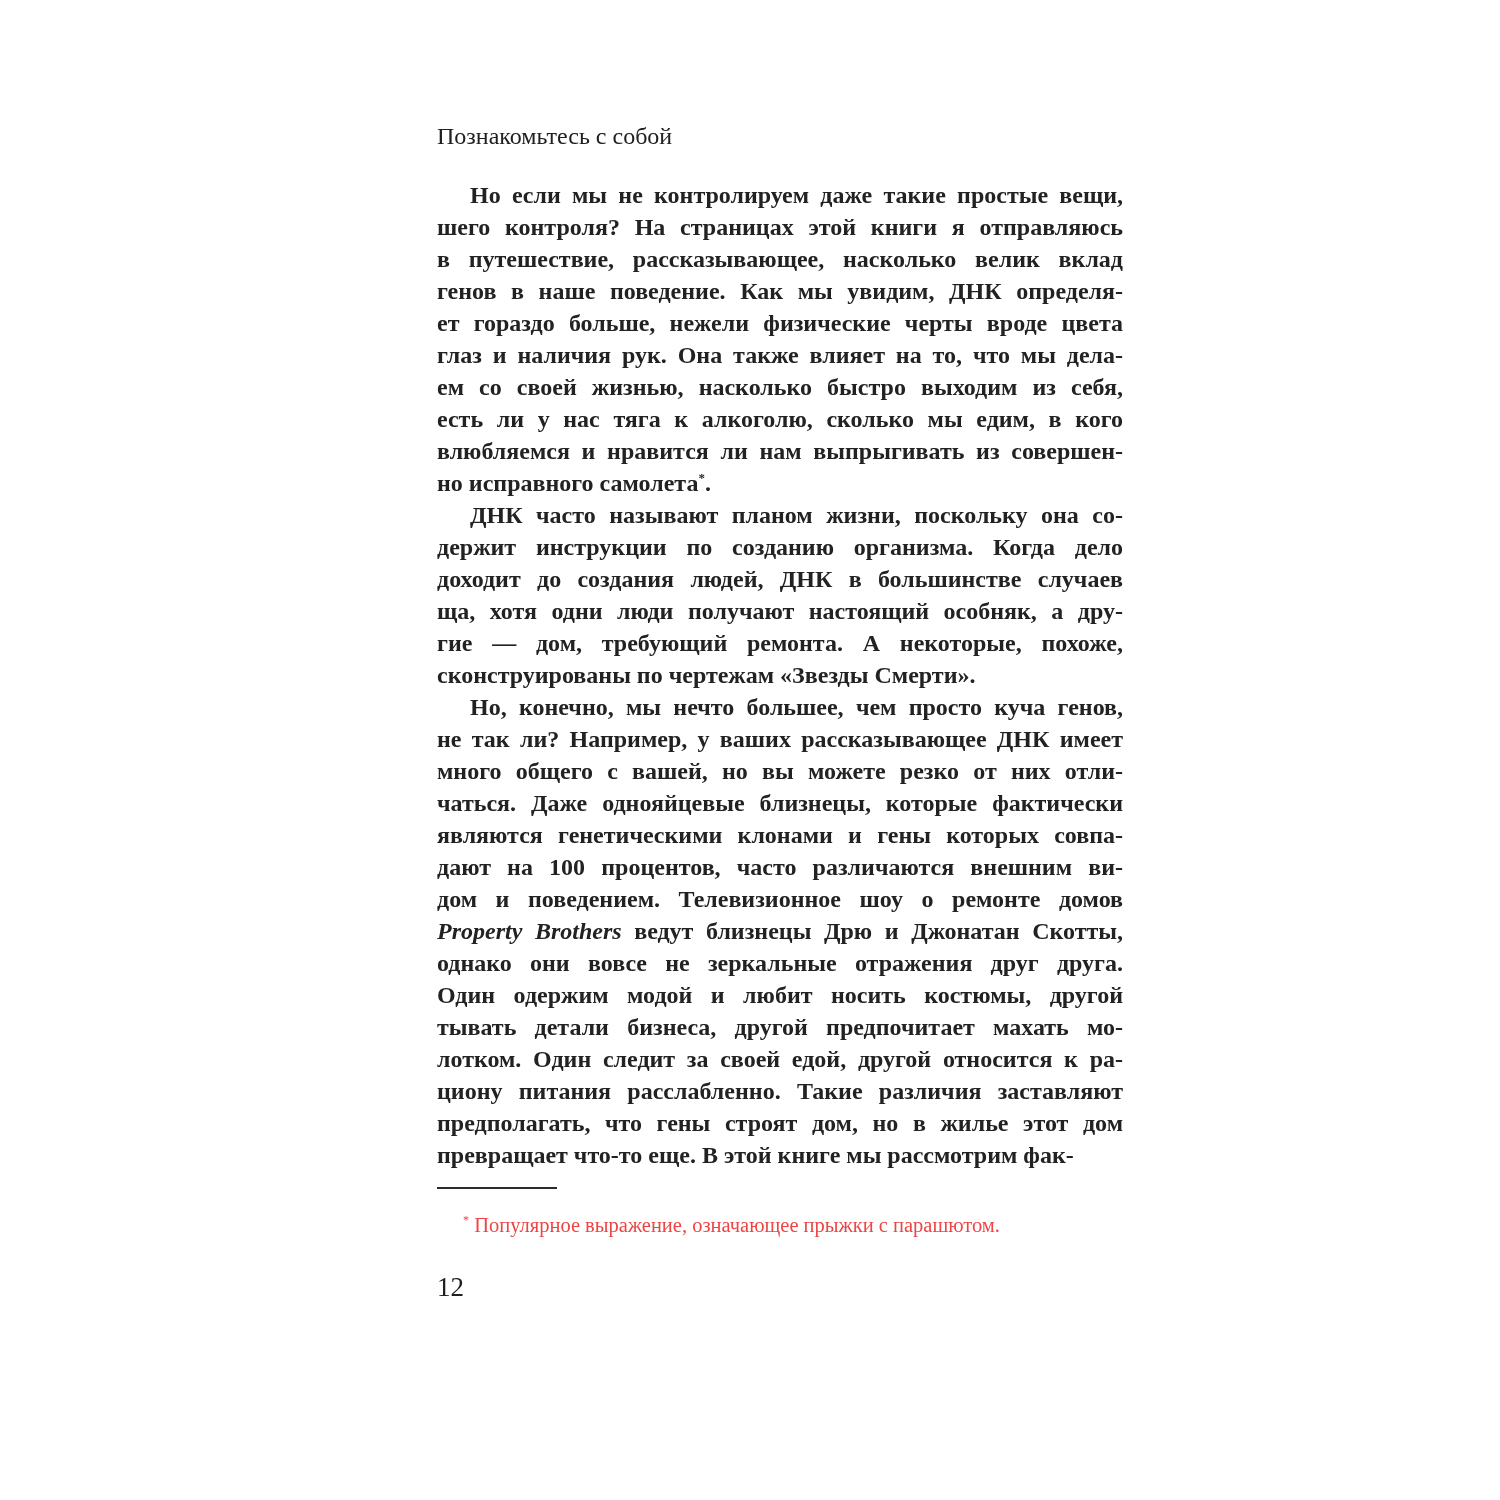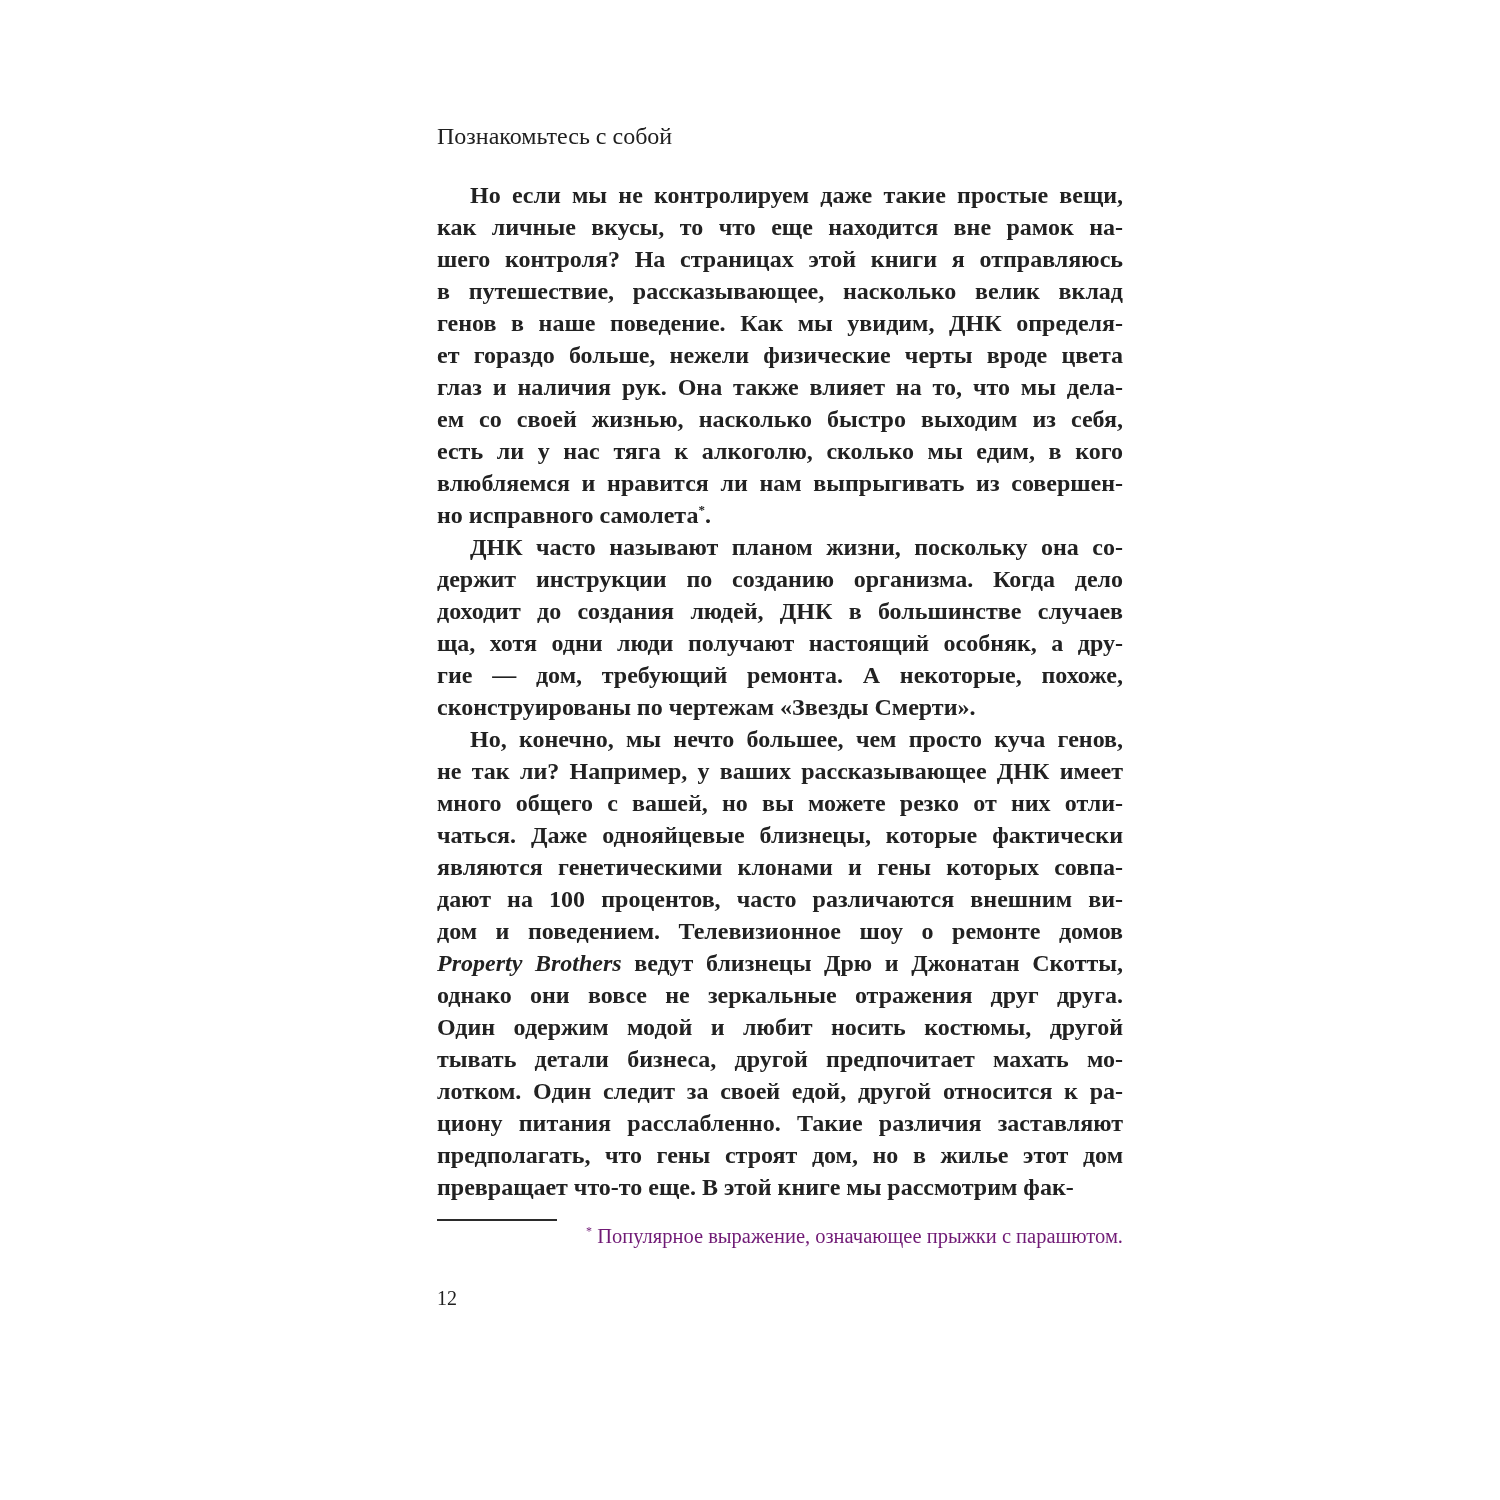--- a/index.html
+++ b/index.html
@@ -57,48 +57,47 @@
     line-height: 0;
     vertical-align: super;
   }
   .footnote-sep {
     margin-top: 16px;
     width: 120px;
     height: 0;
     border-top: 2px solid #2b2b2b;
   }
   .footnote {
-    margin-top: 1px;
+    margin-top: 22px;
     font-size: 20.5px;
     line-height: 29px;
     text-indent: 26px;
-    text-align: right;
-    color: #701a75;
+    text-align: left;
+    color: #ef4444;
   }
   .footnote sup.fn-ref {
     font-size: 12px;
   }
   .page-number {
     margin-top: 32px;
-    font-size: 20px;
+    font-size: 27px;
     line-height: 30px;
     text-align: left;
     color: #202020;
   }
 </style>
 </head>
 <body>
 
 <div class="page">
   <div class="content">
     <div class="running-header">Познакомьтесь с собой</div>
 
     <div class="body-text">
         <div class="line indent"><span>Но если мы не контролируем даже такие простые вещи,</span></div>
-        <div class="line"><span>как личные вкусы, то что еще находится вне рамок на-</span></div>
         <div class="line"><span>шего контроля? На страницах этой книги я отправляюсь</span></div>
         <div class="line"><span>в путешествие, рассказывающее, насколько велик вклад</span></div>
         <div class="line"><span>генов в наше поведение. Как мы увидим, ДНК определя-</span></div>
         <div class="line"><span>ет гораздо больше, нежели физические черты вроде цвета</span></div>
         <div class="line"><span>глаз и наличия рук. Она также влияет на то, что мы дела-</span></div>
         <div class="line"><span>ем со своей жизнью, насколько быстро выходим из себя,</span></div>
         <div class="line"><span>есть ли у нас тяга к алкоголю, сколько мы едим, в кого</span></div>
         <div class="line"><span>влюбляемся и нравится ли нам выпрыгивать из совершен-</span></div>
         <div class="line end"><span>но исправного самолета</span><sup class="fn-ref">*</sup><span>.</span></div>
         <div class="line indent"><span>ДНК часто называют планом жизни, поскольку она со-</span></div>

